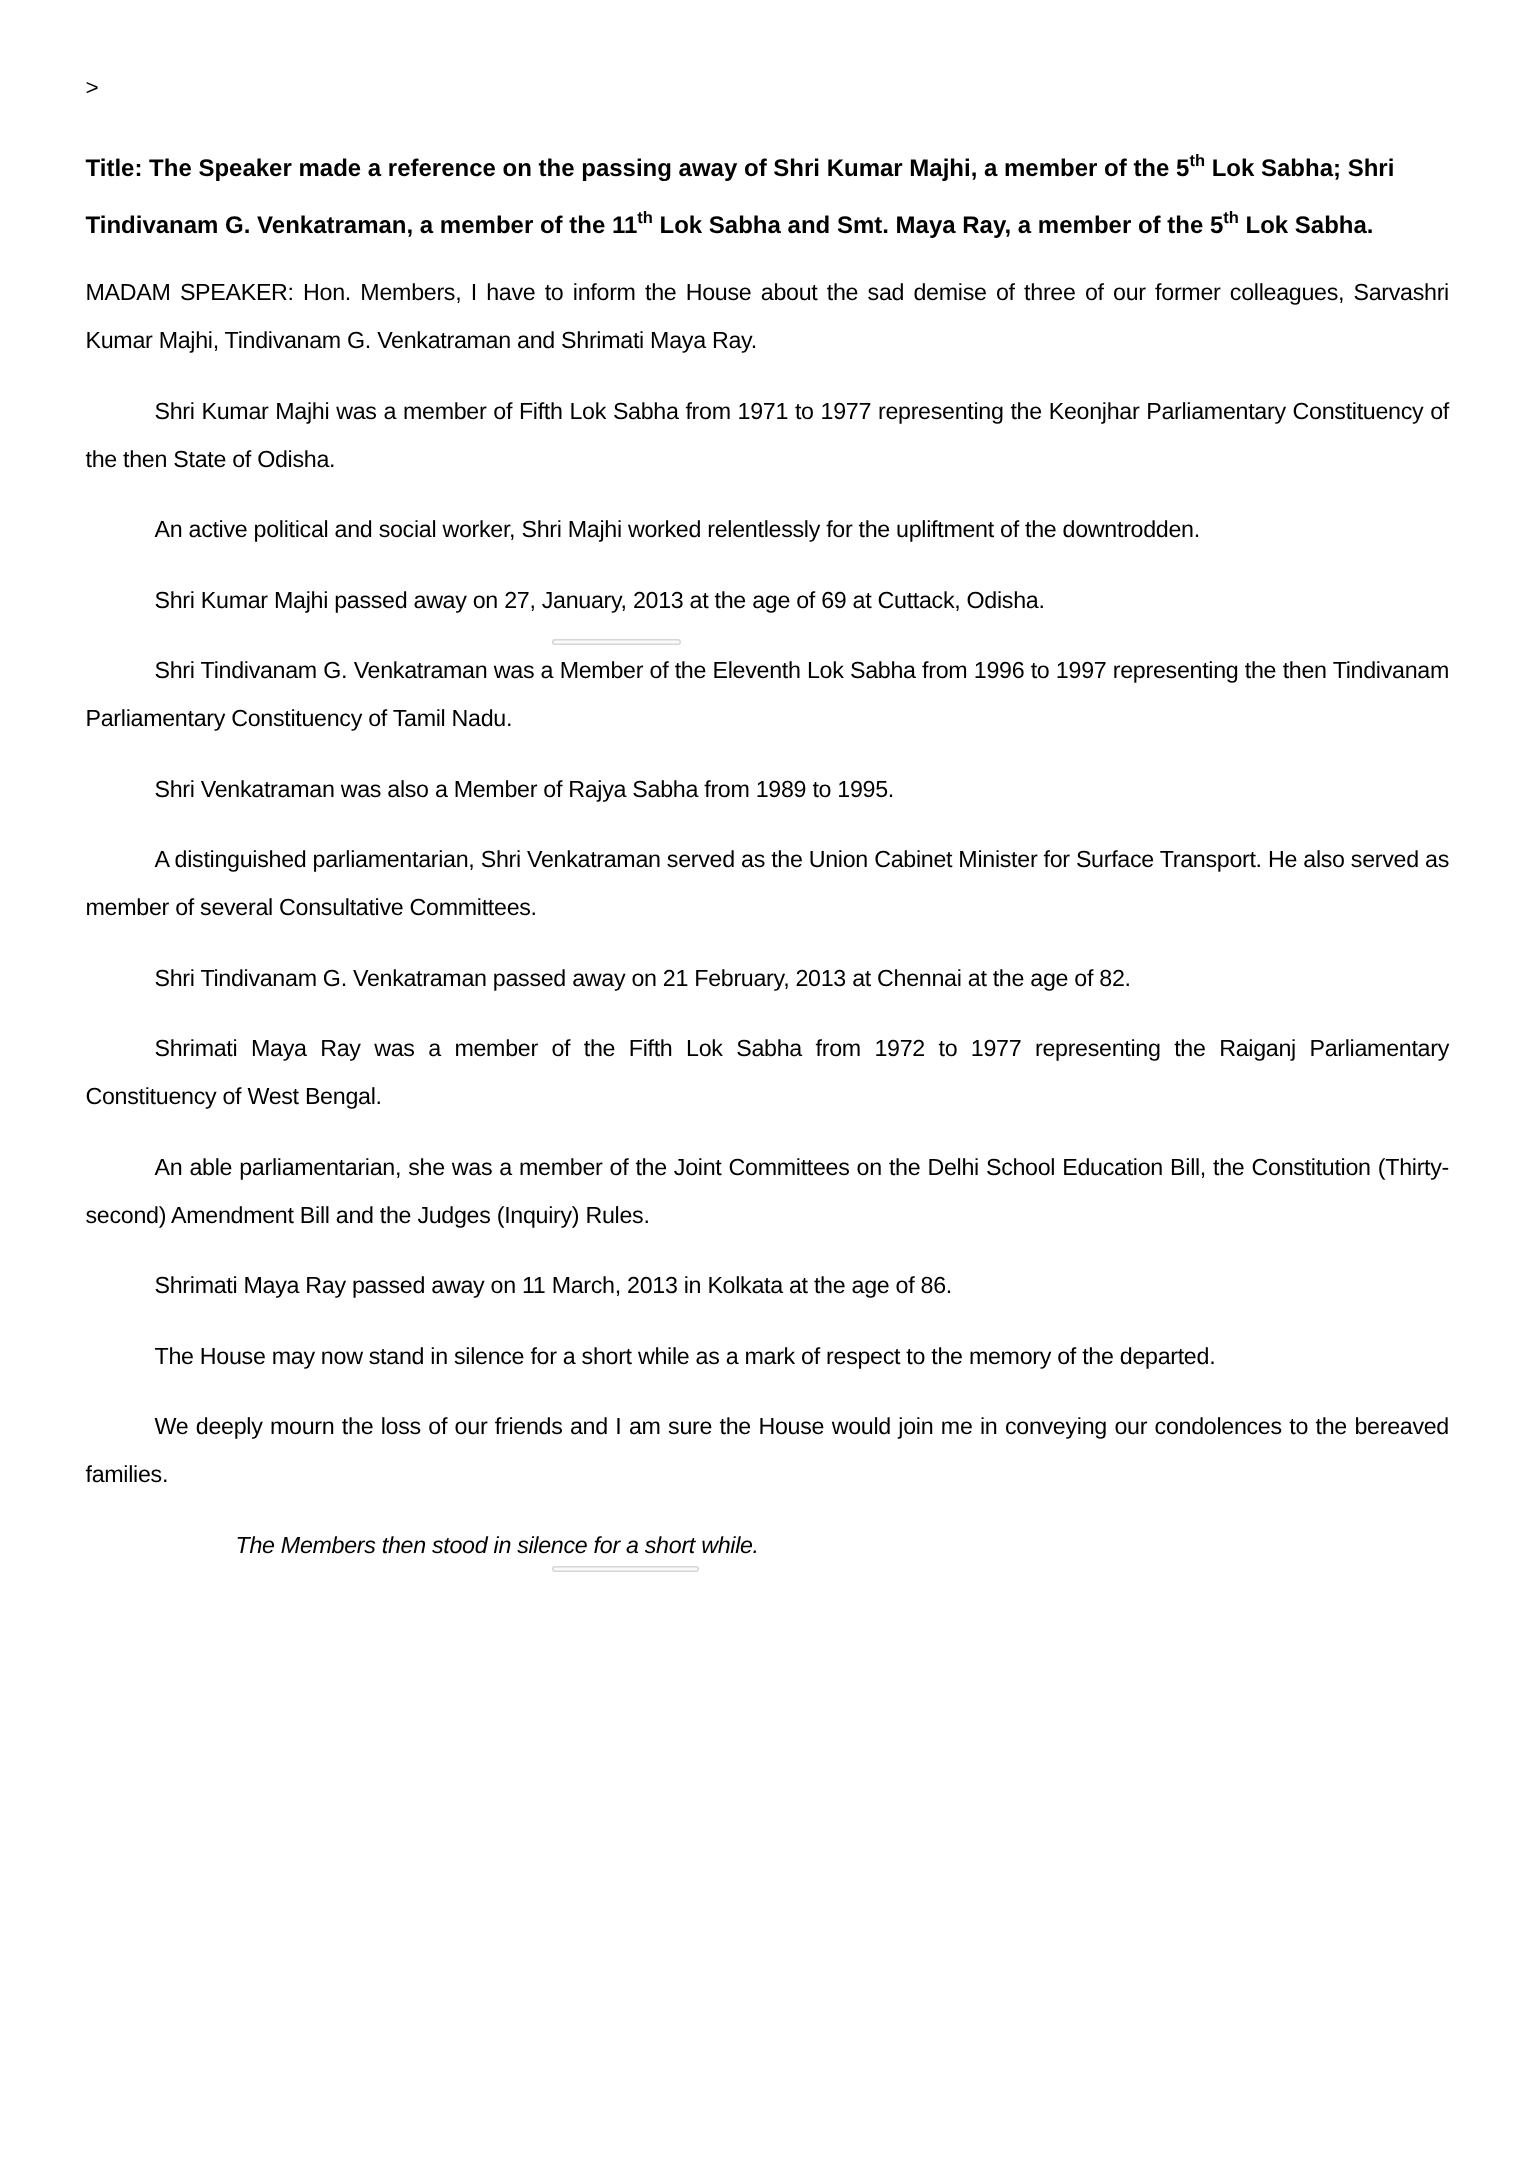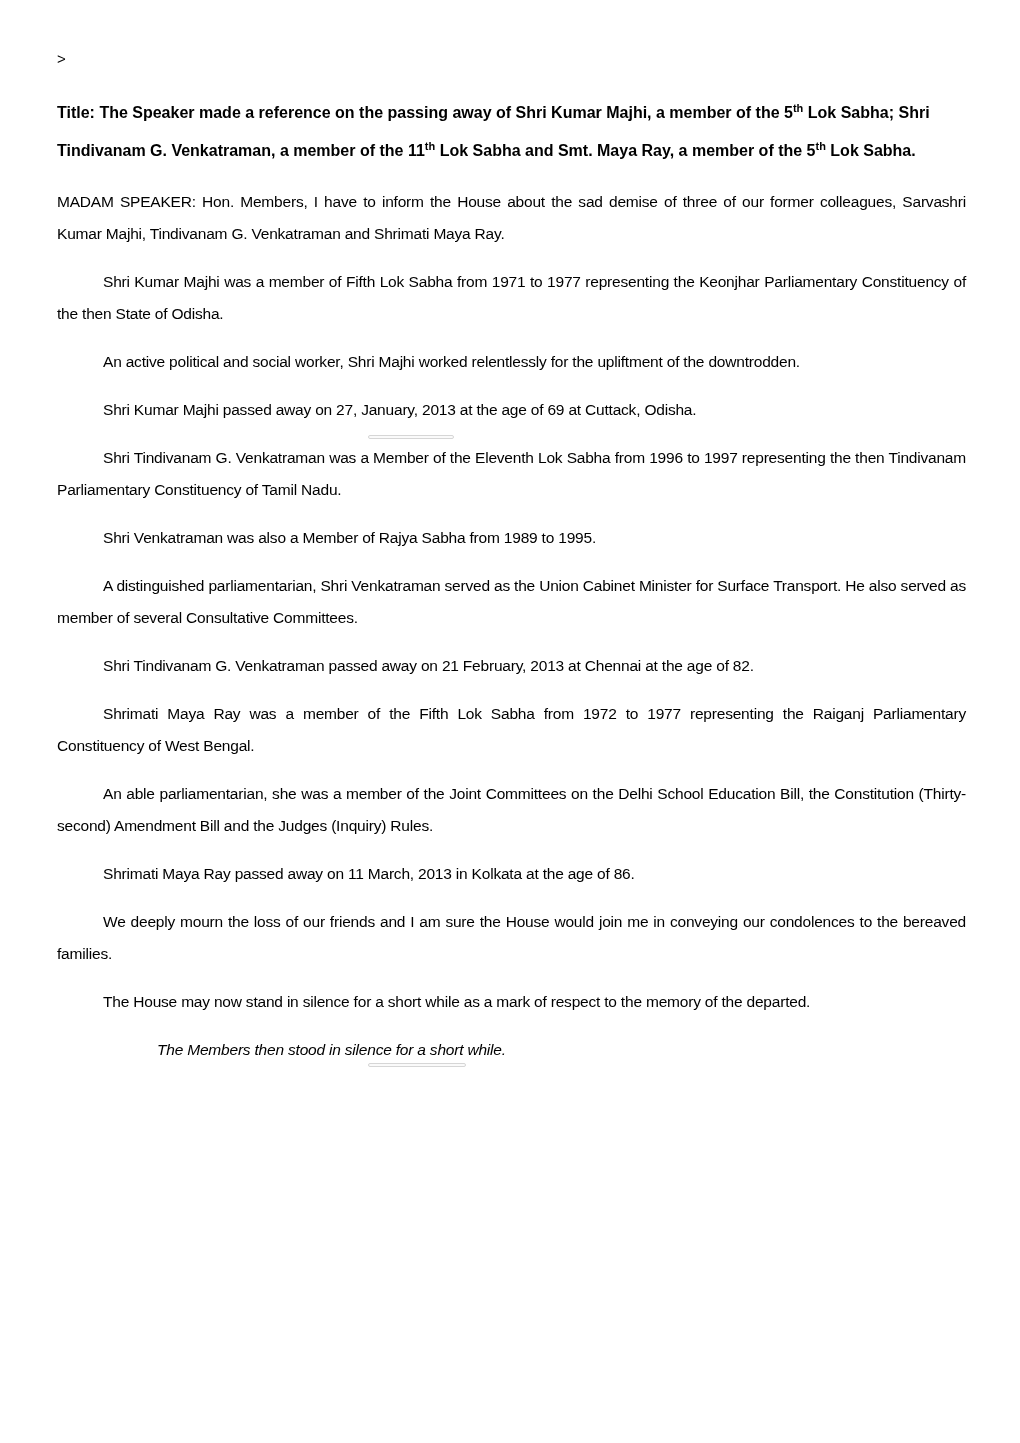--- a/index.html
+++ b/index.html
@@ -32,21 +32,21 @@
   }
   .title sup, p.body sup {
     font-size: 11px;
     line-height: 0;
     vertical-align: super;
   }
   p.body {
     font-size: 15.5px;
     line-height: 32px;
     letter-spacing: -0.2px;
-    margin: 16px 0 15px 0;
+    margin: 5px 0 15px 0;
   }
   .justify { text-align: justify; }
   .indent  { text-indent: 46px; }
   .time-heading {
     font-weight: bold;
     text-decoration: underline;
     text-align: left;
     margin-top: 4px;
   }
   .centered-italic {
@@ -86,20 +86,20 @@
       <div class="divider-wrap divider-1">
         <div class="divider"></div>
       </div>
       <p class="body justify indent"><b>Shri Tindivanam G. Venkatraman</b><span> was a Member of the Eleventh Lok Sabha from 1996 to 1997 representing the then Tindivanam Parliamentary Constituency of Tamil Nadu.</span></p>
       <p class="body justify indent"><span>Shri Venkatraman was also a Member of Rajya Sabha from 1989 to 1995.</span></p>
       <p class="body justify indent"><span>A distinguished parliamentarian, Shri Venkatraman served as the Union Cabinet Minister for Surface Transport.  He also served as member of several Consultative Committees.</span></p>
       <p class="body justify indent"><span>Shri Tindivanam G. Venkatraman passed away on 21 February, 2013 at Chennai at the age of 82.</span></p>
       <p class="body justify indent"><b>Shrimati Maya Ray</b><span> was a member of the Fifth Lok Sabha from 1972 to 1977 representing the Raiganj Parliamentary Constituency of West Bengal.</span></p>
       <p class="body justify indent"><span>An able parliamentarian, she was a member of the Joint Committees on the Delhi School Education Bill, the Constitution (Thirty-second) Amendment Bill and the Judges (Inquiry) Rules.</span></p>
       <p class="body justify indent"><span>Shrimati Maya Ray passed away on 11 March, 2013 in Kolkata at the age of 86.</span></p>
+      <p class="body justify indent"><span>The House may now stand in silence for a short while as a mark of respect to the memory of the departed.</span></p>
       <p class="body justify indent"><span>We deeply mourn the loss of our friends and I am sure the House would join me in conveying our condolences to the bereaved families.</span></p>
-      <p class="body justify indent"><span>The House may now stand in silence for a short while as a mark of respect to the memory of the departed.</span></p>
       <p class="body centered-italic"><span>The Members then stood in silence for a short while.</span></p>
       <div class="divider-wrap divider-2">
         <div class="divider"></div>
       </div>
     </div>
 </div>
 
 </body></html>

